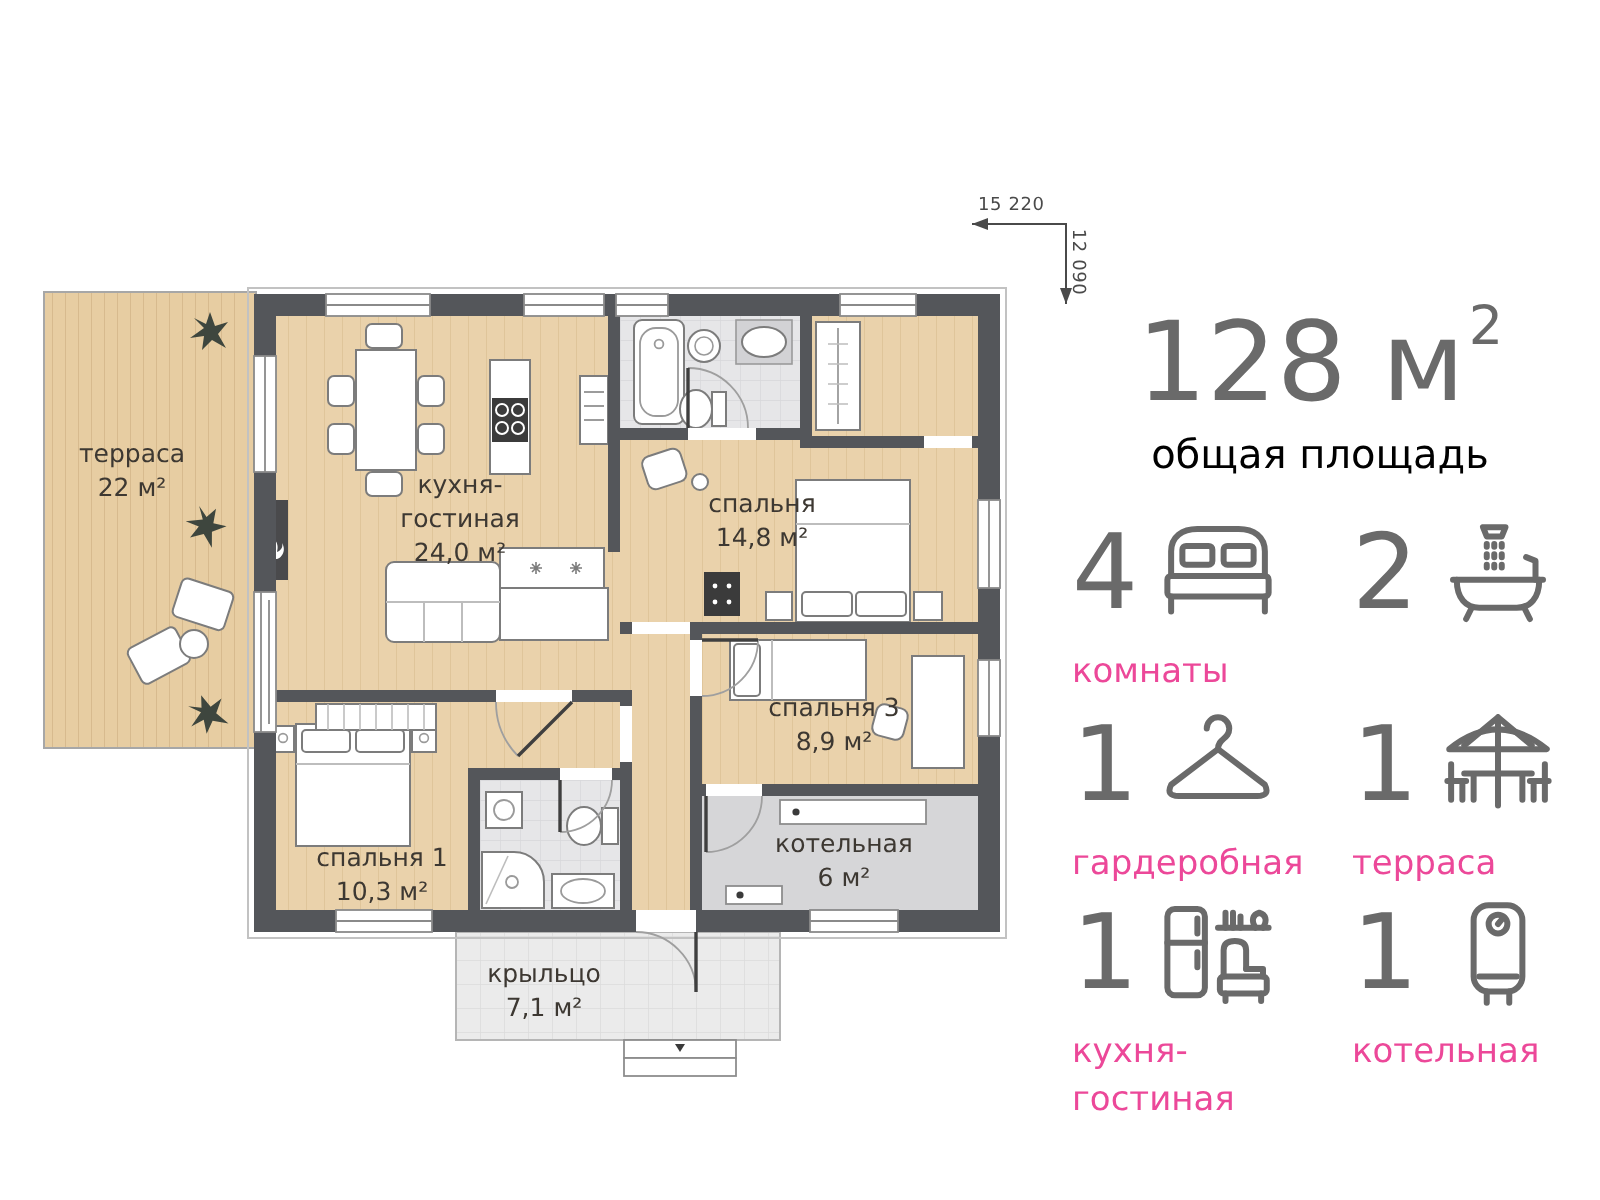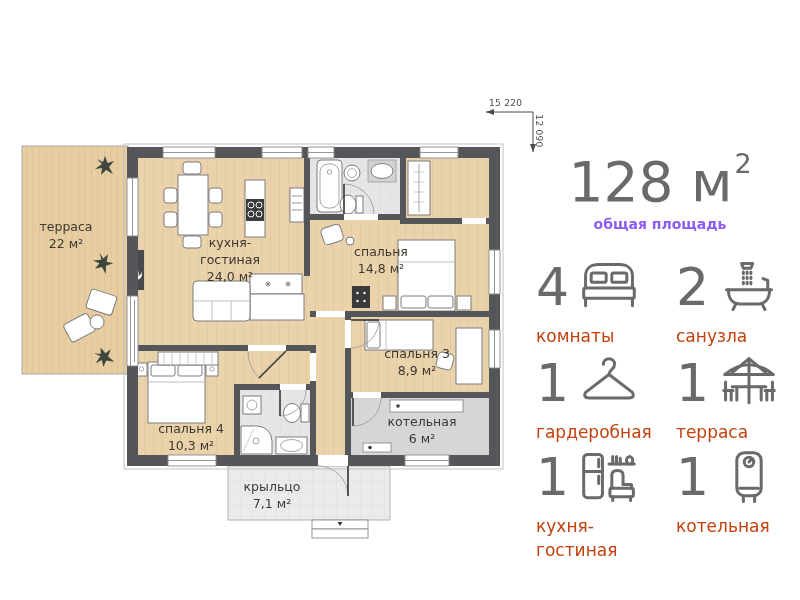--- a/index.html
+++ b/index.html
@@ -9,28 +9,28 @@
   .plan svg{position:absolute;left:0;top:0;}
   .rlabel{position:absolute;transform:translate(-50%,-50%);text-align:center;color:#3d3832;
     font-size:12.5px;font-weight:500;line-height:1.35;z-index:5;}
   .rl-name{white-space:pre-line;}
   .dim{position:absolute;font-size:9px;color:#4a4a4a;z-index:5;letter-spacing:.3px;}
   .dim-v{transform:rotate(90deg);transform-origin:center;}
   .info{position:absolute;left:520px;top:0;width:280px;height:488px;}
   .total{position:absolute;left:10px;top:150px;width:260px;text-align:center;color:#6a6a6a;}
   .total-value{font-size:55px;line-height:1;font-weight:400;}
   .total-value sup{font-size:27px;vertical-align:28px;margin-left:2px;}
-  .total-caption{font-size:14px;margin-top:6px;color:#8b5cf6;font-weight:bold;}
+  .total-caption{font-size:20px;margin-top:6px;color:#000000;}
   .stat{position:absolute;color:#6a6a6a;}
   .stat-top{display:flex;align-items:center;gap:10px;height:62px;}
   .stat-num{font-size:52px;line-height:1;font-weight:400;}
   .stat-icon{width:60px;height:60px;flex:0 0 auto;}
   .stat-icon path,.stat-icon rect,.stat-icon circle,.stat-icon line{fill:none;stroke:#6a6a6a;
     stroke-width:3.2;stroke-linecap:round;stroke-linejoin:round;}
-  .stat-label{margin-top:7px;font-size:17px;color:#c2410c;white-space:pre-line;line-height:1.4;}
+  .stat-label{margin-top:7px;font-size:17px;color:#ec4899;white-space:pre-line;line-height:1.4;}
 </style>
 </head>
 <body>
 
 <div class="canvas">
 
   <div class="plan">
     <svg width="560" height="600" viewBox="0 0 560 600">
       <defs>
         <pattern id="planksT" width="6.5" height="40" patternUnits="userSpaceOnUse">
@@ -296,21 +296,21 @@
     </div>
     <div class="rlabel" style="left:381px;top:261px">
       <div class="rl-name">спальня</div>
       <div class="rl-area">14,8 м²</div>
     </div>
     <div class="rlabel" style="left:417px;top:363px">
       <div class="rl-name">спальня 3</div>
       <div class="rl-area">8,9 м²</div>
     </div>
     <div class="rlabel" style="left:191px;top:438px">
-      <div class="rl-name">спальня 4</div>
+      <div class="rl-name">спальня 1</div>
       <div class="rl-area">10,3 м²</div>
     </div>
     <div class="rlabel" style="left:422px;top:431px">
       <div class="rl-name">котельная</div>
       <div class="rl-area">6 м²</div>
     </div>
     <div class="rlabel" style="left:272px;top:496px">
       <div class="rl-name">крыльцо</div>
       <div class="rl-area">7,1 м²</div>
     </div>
@@ -344,21 +344,20 @@
         <span class="stat-num">2</span>
         <svg class="stat-icon" viewBox="0 0 64 64">
           <path d="M8 35 H56"></path>
           <path d="M10 35 C10 45 15 50 22 50 H42 C49 50 54 45 54 35"></path>
           <path d="M18 50 L15 56 M46 50 L49 56"></path>
           <path d="M24 7 H36 L34 12 H26 Z"></path>
           <path d="M26 16 V29 M30 16 V29 M34 16 V29" stroke-dasharray="1.5 4" stroke-width="2.4"></path>
           <path d="M52 35 V25 L47 23"></path>
         </svg>
       </div>
-      <div class="stat-label">санузла</div>
     </div>
 
     <div class="stat" style="left:16px;top:352px">
       <div class="stat-top">
         <span class="stat-num">1</span>
         <svg class="stat-icon" viewBox="0 0 64 64">
           <path d="M26 12 a6 6 0 1 1 12 0 c0 6 -6 5 -6 11"></path>
           <path d="M32 23 L57 42 q3 6 -4 6 H11 q-7 0 -4 -6 Z"></path>
         </svg>
       </div>

